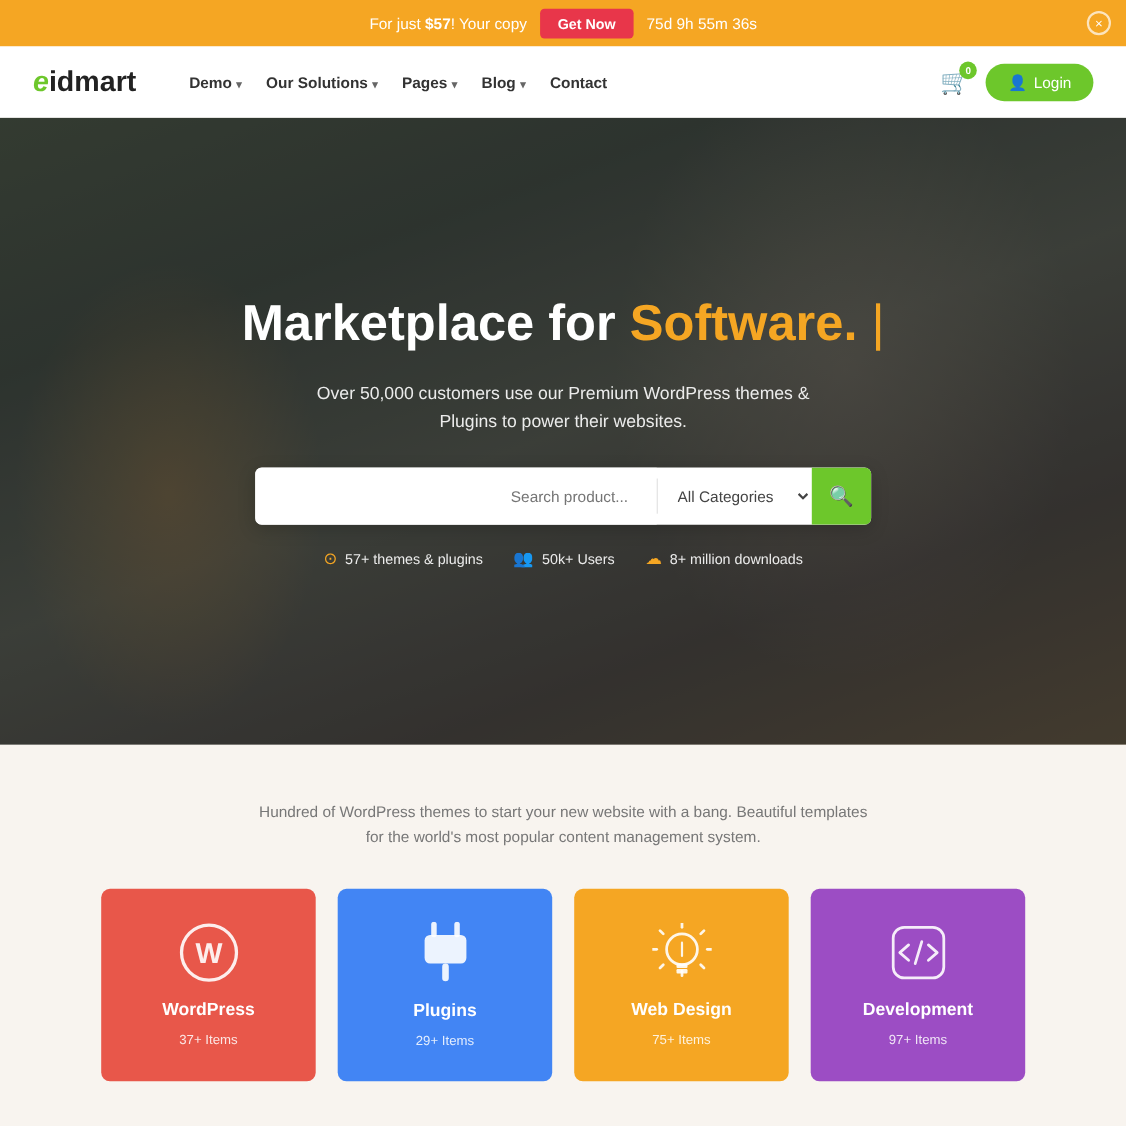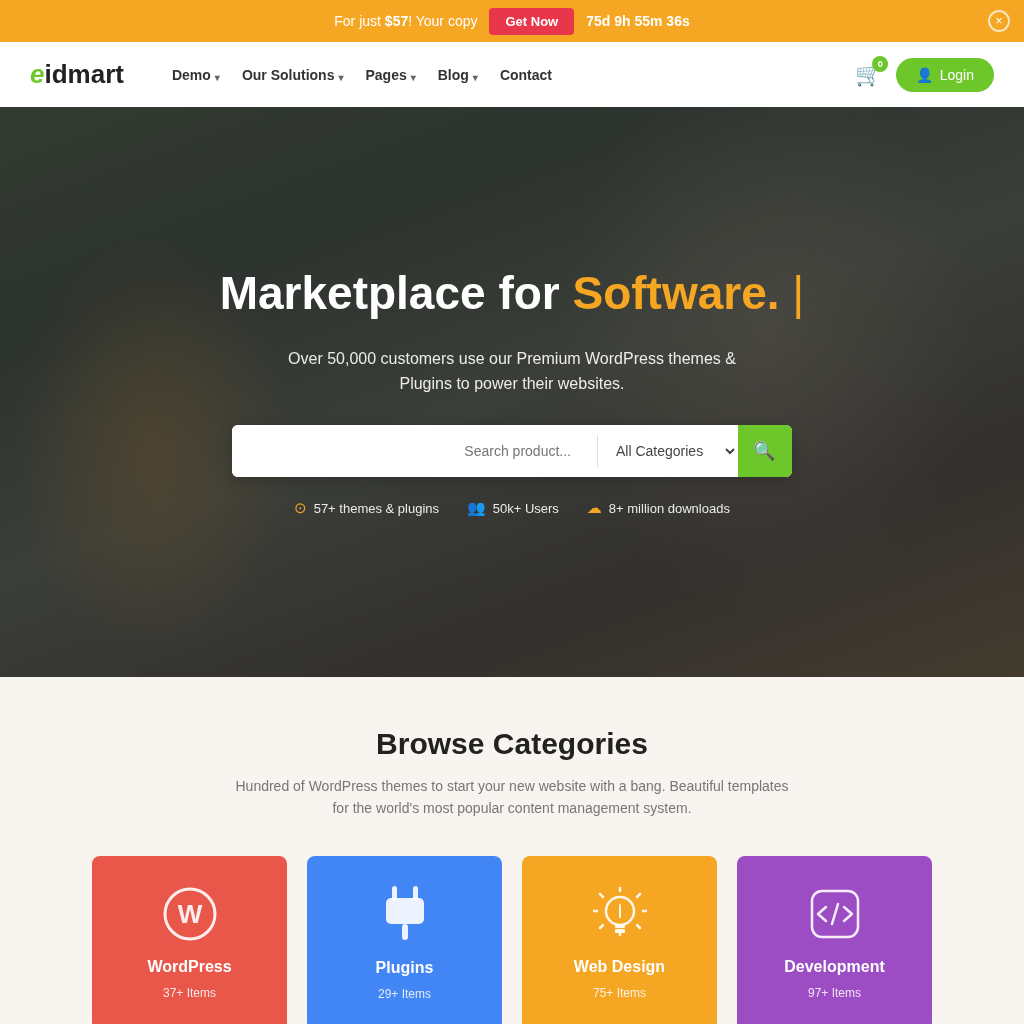--- a/index.html
+++ b/index.html
@@ -26,21 +26,21 @@
       border: none;
       padding: 6px 16px;
       border-radius: 4px;
       font-size: 13px;
       font-weight: bold;
       cursor: pointer;
     }
     .countdown {
       color: #fff;
       font-size: 14px;
-      font-weight: bold;
+      font-weight: normal;
     }
     .close-banner {
       position: absolute;
       right: 14px;
       top: 50%;
       transform: translateY(-50%);
       width: 22px;
       height: 22px;
       border: 2px solid rgba(255,255,255,0.7);
       border-radius: 50%;
@@ -396,21 +396,20 @@
       </div>
       <div class="hero-stat">
         <span class="hero-stat-icon">☁</span>
         <span>8+ million downloads</span>
       </div>
     </div>
   </div>
 </section>
 
 <section class="browse-section">
-  <h2 class="browse-title">Browse Categories</h2>
   <p class="browse-subtitle">Hundred of WordPress themes to start your new website with a bang. Beautiful templates for the world's most popular content management system.</p>
 
   <div class="categories-grid">
 
     <div class="category-card cat-wordpress">
       <div class="cat-icon">
         <svg width="54" height="54" viewBox="0 0 54 54" fill="none" xmlns="http://www.w3.org/2000/svg">
           <circle cx="27" cy="27" r="25" stroke="rgba(255,255,255,0.9)" stroke-width="3" fill="none"></circle>
           <text x="27" y="36" text-anchor="middle" font-size="26" font-weight="900" fill="rgba(255,255,255,0.9)" font-family="Arial">W</text>
         </svg>

